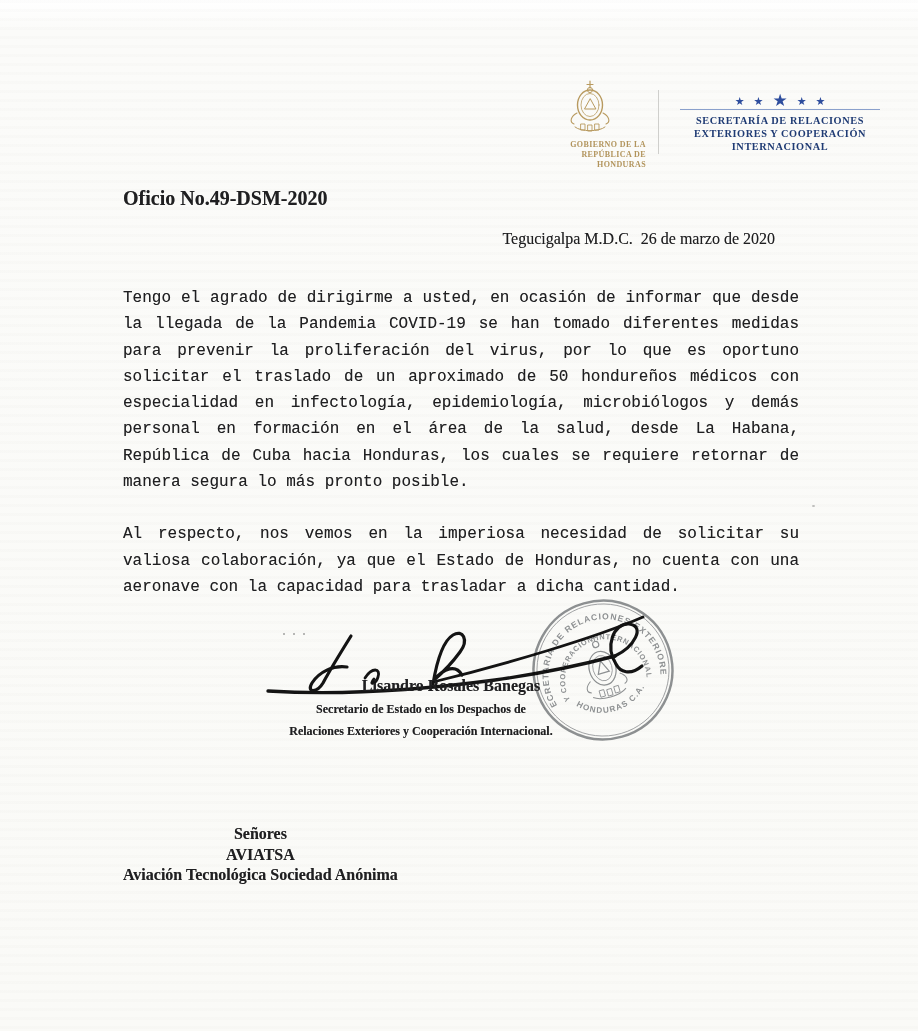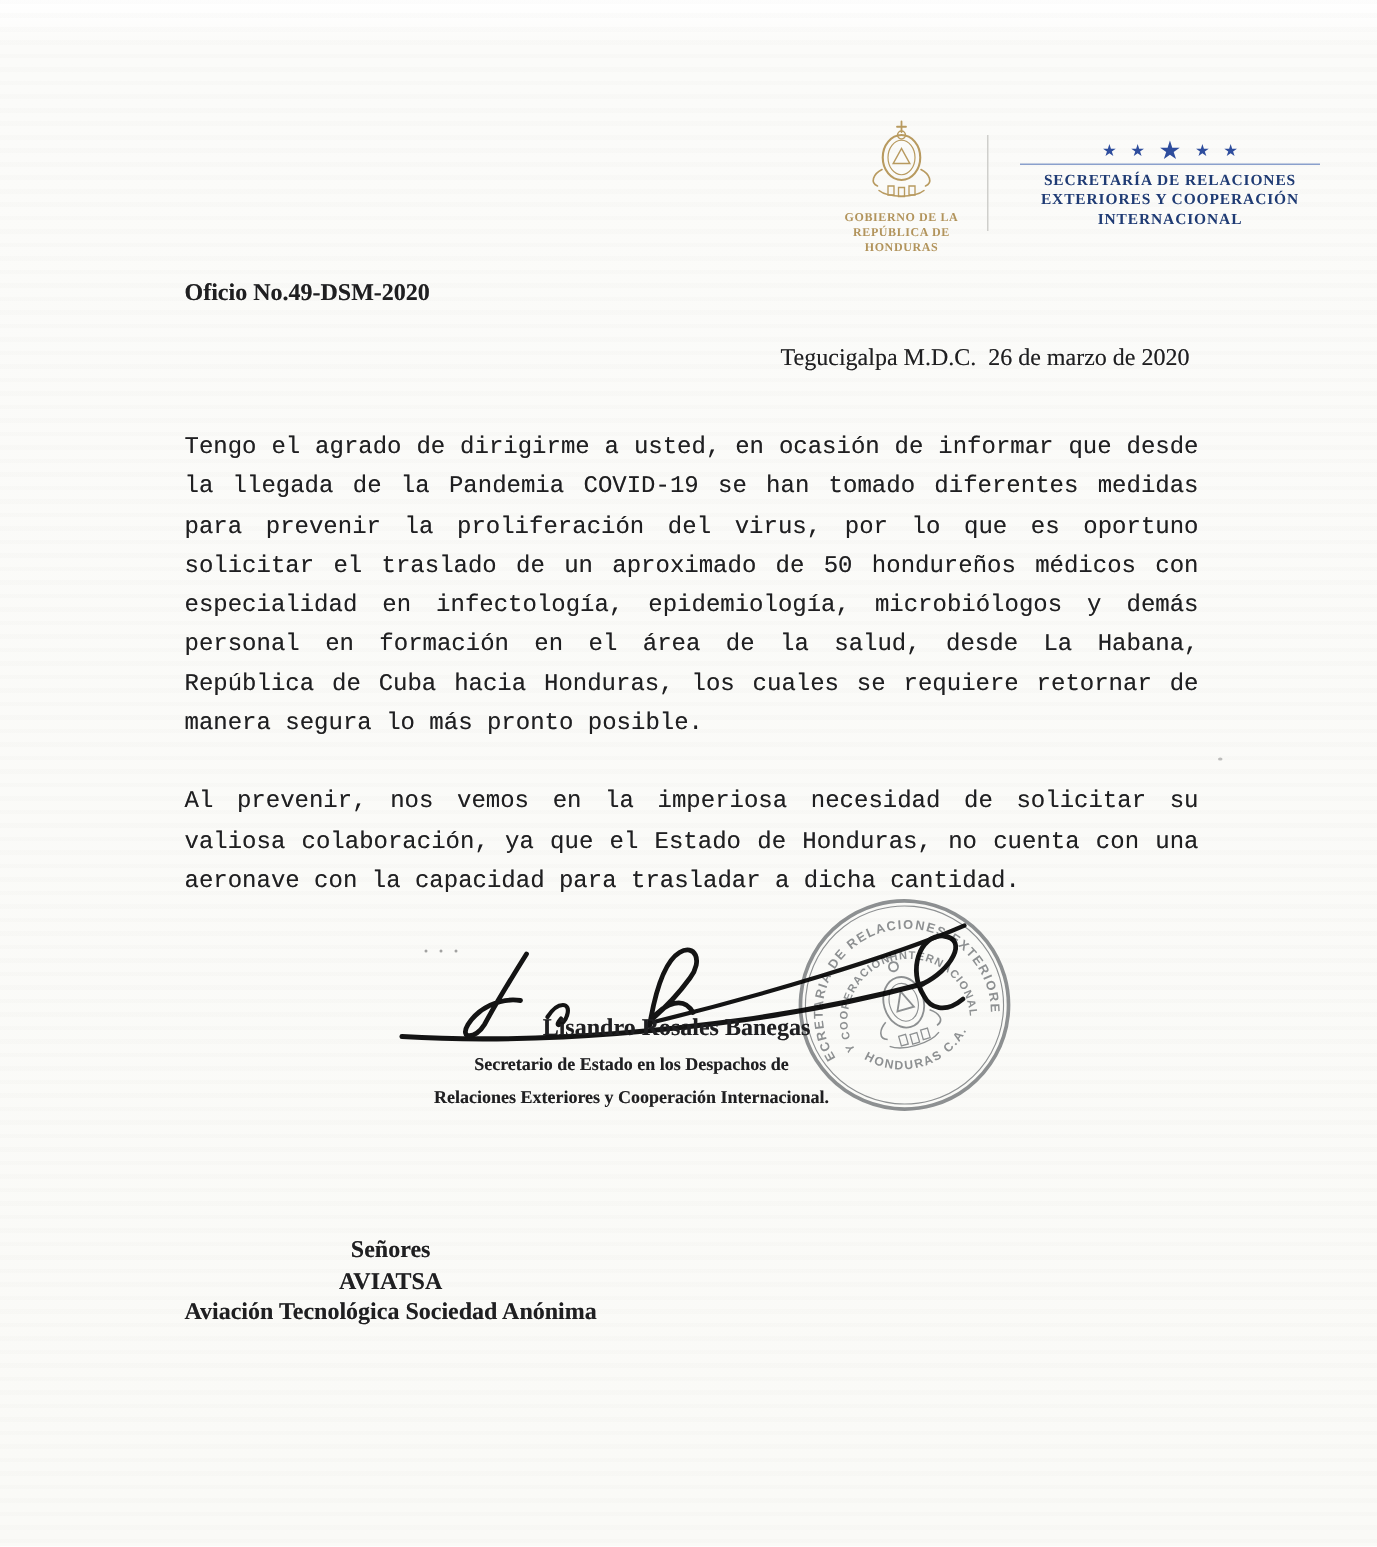--- a/index.html
+++ b/index.html
@@ -9,36 +9,36 @@
     background:linear-gradient(180deg,#ffffff 0px,#fbfbf9 30px,#fafaf7 100%);
     font-family:"Liberation Serif", serif;
     color:#1f1f21;
     overflow:hidden;
   }
   .texture{
     position:absolute;inset:0;pointer-events:none;
     background:repeating-linear-gradient(180deg,rgba(120,118,108,0.02) 0 3px,rgba(255,255,255,0) 3px 9px);
   }
   
-  .gov-block{position:absolute;left:545px;top:80px;width:112px;text-align:center;}
+  .gov-block{position:absolute;left:534px;top:80px;width:112px;text-align:right;}
   .gov-emblem{display:block;margin:0 auto;}
   .gov-caption{margin-top:4px;font-size:8px;font-weight:600;letter-spacing:.4px;
     color:#b2945c;line-height:10px;}
   .header-divider{position:absolute;left:658px;top:90px;width:1px;height:64px;background:#cfcfcc;}
   .ministry-block{position:absolute;left:680px;top:92px;width:200px;text-align:center;}
   .stars-row{display:flex;justify-content:center;align-items:flex-end;gap:9px;line-height:1;}
   .stars-row .star{font-size:11px;color:#2e4d9d;}
   .stars-row .star.big{font-size:17px;margin-bottom:-2px;}
   .stars-underline{height:1px;background:#8aa0cc;margin-top:2px;}
   .ministry-name{margin-top:4px;font-size:10.3px;font-weight:700;letter-spacing:.6px;
     color:#1f3b74;line-height:13px;}
   
-  .ref-number{position:absolute;left:123px;top:187px;font-size:16px;font-weight:700;
+  .ref-number{position:absolute;left:123px;top:187px;font-size:20px;font-weight:700;
     text-shadow:0 0 .4px rgba(40,40,40,.5);}
-  .dateline{position:absolute;right:125px;top:230px;font-size:16px;white-space:pre;
+  .dateline{position:absolute;right:143px;top:230px;font-size:16px;white-space:pre;
     text-shadow:0 0 .4px rgba(40,40,40,.5);}
   .body-text{position:absolute;left:123px;top:285px;width:676px;font-size:16px;
     line-height:26.3px;text-align:justify;text-shadow:0 0 .4px rgba(40,40,40,.5);font-family:Liberation Mono, monospace;}
   .body-text p{margin:0 0 26px 0;}
   
   .sig-dots{position:absolute;left:283px;top:633px;display:flex;gap:8px;}
   .sig-dots i{width:2px;height:2px;border-radius:50%;background:rgba(90,90,90,.55);}
   .signature-svg{position:absolute;left:263px;top:596px;}
   .signer-name{position:absolute;left:251px;top:677px;width:400px;text-align:center;
     font-size:16px;font-weight:700;text-shadow:0 0 .4px rgba(40,40,40,.5);}
@@ -93,21 +93,21 @@
       <div>EXTERIORES Y COOPERACIÓN</div>
       <div>INTERNACIONAL</div>
     </div>
   </div>
 
   <div class="ref-number">Oficio No.49-DSM-2020</div>
   <div class="dateline">Tegucigalpa M.D.C.  26 de marzo de 2020</div>
 
   <div class="body-text">
     <p>Tengo el agrado de dirigirme a usted, en ocasión de informar que desde la llegada de la Pandemia COVID-19 se han tomado diferentes medidas para prevenir la proliferación del virus, por lo que es oportuno solicitar el traslado de un aproximado de 50 hondureños médicos con especialidad en infectología, epidemiología, microbiólogos y demás personal en formación en el área de la salud, desde La Habana, República de Cuba hacia Honduras, los cuales se requiere retornar de manera segura lo más pronto posible.</p>
-    <p>Al prevenir, nos vemos en la imperiosa necesidad de solicitar su valiosa colaboración, ya que el Estado de Honduras, no cuenta con una aeronave con la capacidad para trasladar a dicha cantidad.</p>
+    <p>Al respecto, nos vemos en la imperiosa necesidad de solicitar su valiosa colaboración, ya que el Estado de Honduras, no cuenta con una aeronave con la capacidad para trasladar a dicha cantidad.</p>
   </div>
   <div class="speck"></div>
 
   <div class="sig-dots">
       <i></i>
       <i></i>
       <i></i>
     </div>
 
   <svg class="signature-svg" width="395" height="112" viewBox="0 0 395 112">

